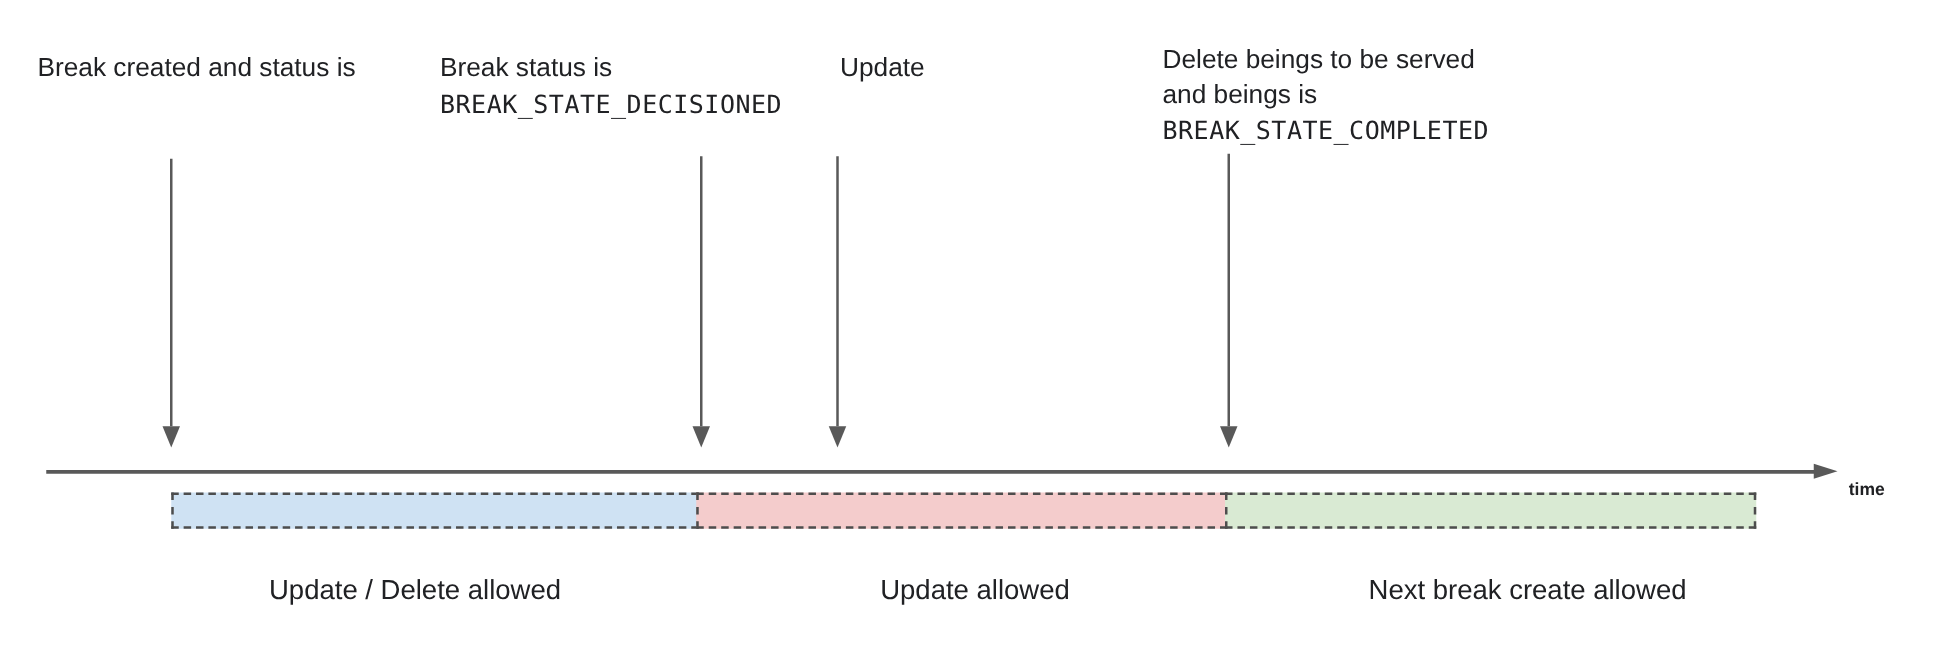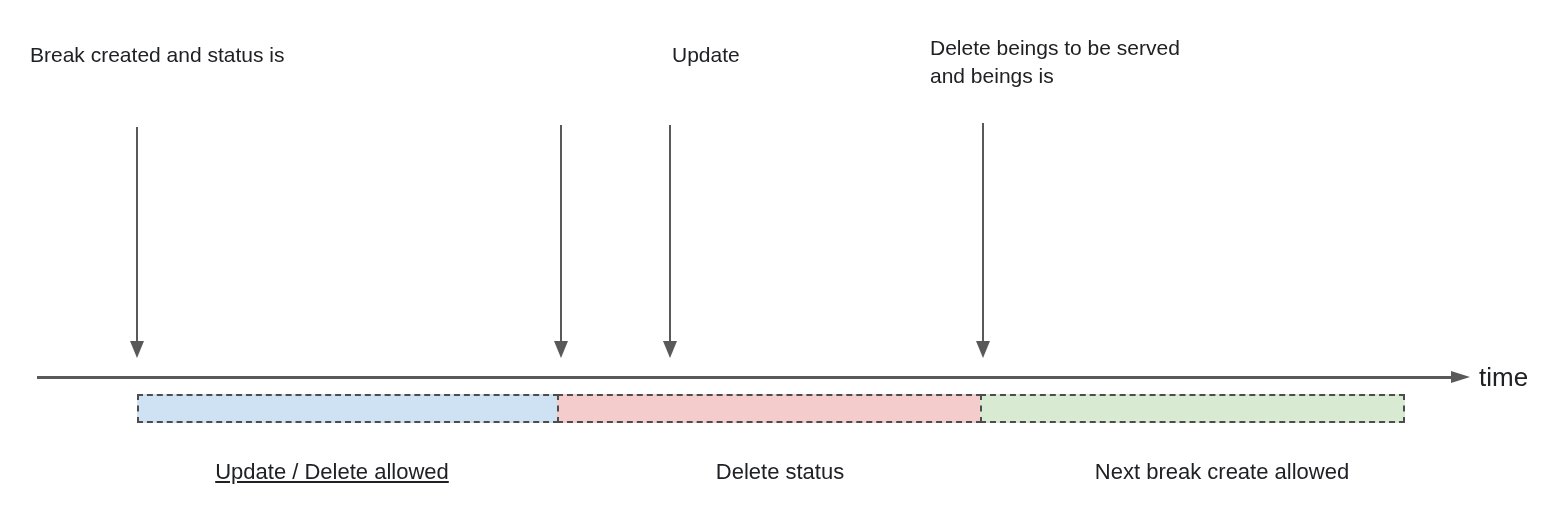--- a/index.html
+++ b/index.html
@@ -61,23 +61,24 @@
     left: 1451px;
     top: 371px;
     width: 0; height: 0;
     border-top: 6.5px solid transparent;
     border-bottom: 6.5px solid transparent;
     border-left: 19px solid #595959;
   }
   .time-label {
     position: absolute;
     left: 1479px;
-    top: 364px;
-    font-size: 26px;
+    top: 378px;
+    font-size: 14px;
     line-height: 26px;
+    font-weight: bold;
   }
 
   
   .segments {
     position: absolute;
     left: 137px;
     top: 394px;
     height: 29px;
     display: flex;
   }
@@ -92,55 +93,60 @@
 
   
   .seg-label {
     position: absolute;
     top: 458px;
     transform: translateX(-50%);
     font-size: 22px;
     line-height: 28px;
     white-space: nowrap;
   }
-  .seg-label-1 { left: 332px; text-decoration: underline; }
+  .seg-label-1 { left: 332px; }
   .seg-label-2 { left: 780px; }
   .seg-label-3 { left: 1222px; text-align: right; }
 </style>
 </head>
 <body>
 
 <div class="canvas">
 
   <div class="annotation" style="left:30px; top:41px">
     <div class="sans">Break created and status is</div>
   </div>
 
+  <div class="annotation" style="left:352px; top:41px">
+    <div class="sans">Break status is</div>
+    <div class="mono">BREAK_STATE_DECISIONED</div>
+  </div>
 
   <div class="annotation" style="left:672px; top:41px">
     <div class="sans">Update</div>
   </div>
 
   <div class="annotation" style="left:930px; top:34px">
     <div class="sans">Delete beings to be served</div>
     <div class="sans">and beings is</div>
+    <div class="mono">BREAK_STATE_COMPLETED</div>
   </div>
 
   <div class="v-arrow" style="left:136px; top:127px; height:214px"></div>
   <div class="v-arrow" style="left:560px; top:125px; height:216px"></div>
   <div class="v-arrow" style="left:669px; top:125px; height:216px"></div>
   <div class="v-arrow" style="left:982px; top:123px; height:218px"></div>
 
   <div class="timeline-line"></div>
   <div class="timeline-arrowhead"></div>
   <div class="time-label">time</div>
 
   <div class="segments">
     <div class="segment seg-1" style="background-color: rgb(207, 226, 243);"></div>
     <div class="segment seg-2" style="background-color: rgb(244, 204, 204);"></div>
     <div class="segment seg-3" style="background-color: rgb(217, 234, 211);"></div>
   </div>
 
   <div class="seg-label seg-label-1">Update / Delete allowed</div>
-  <div class="seg-label seg-label-2">Delete status</div>
+  <div class="seg-label seg-label-2">Update allowed</div>
   <div class="seg-label seg-label-3">Next break create allowed</div>
 
 </div>
 
 </body></html>

